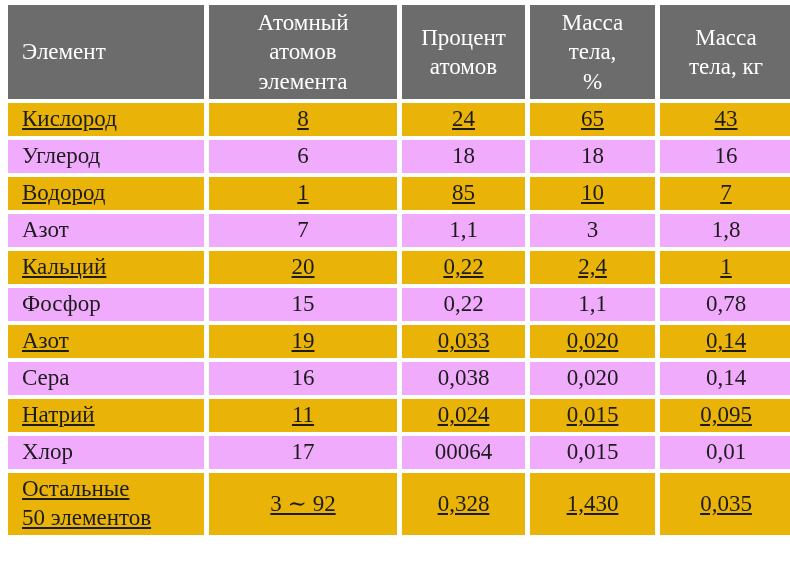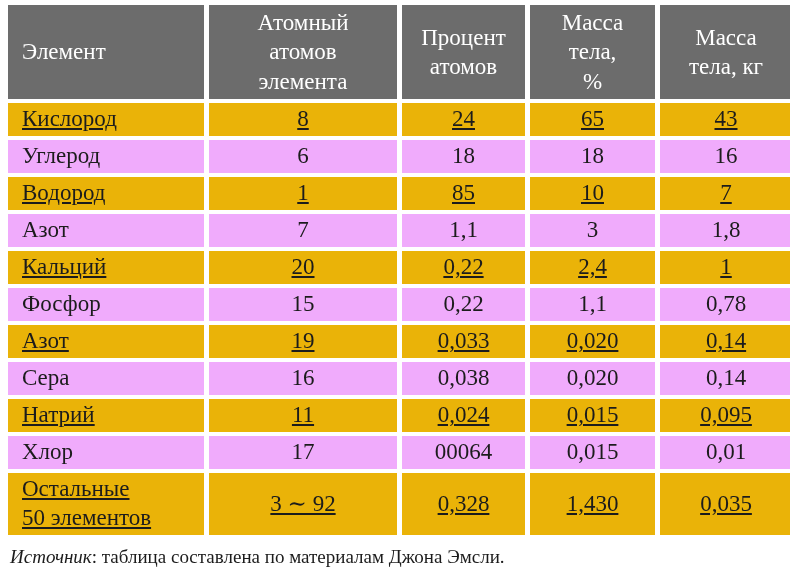--- a/index.html
+++ b/index.html
@@ -171,14 +171,13 @@
         <td class="col-element">Остальные
 50 элементов</td>
         <td>3 ∼ 92</td>
         <td>0,328</td>
         <td>1,430</td>
         <td>0,035</td>
       </tr>
     </tbody>
   </table>
 
-  <p class="source-note"><span class="source-label">Источник</span><span>: таблица составлена по материалам Джона Эмсли.</span></p>
 </div>
 
 </body></html>

